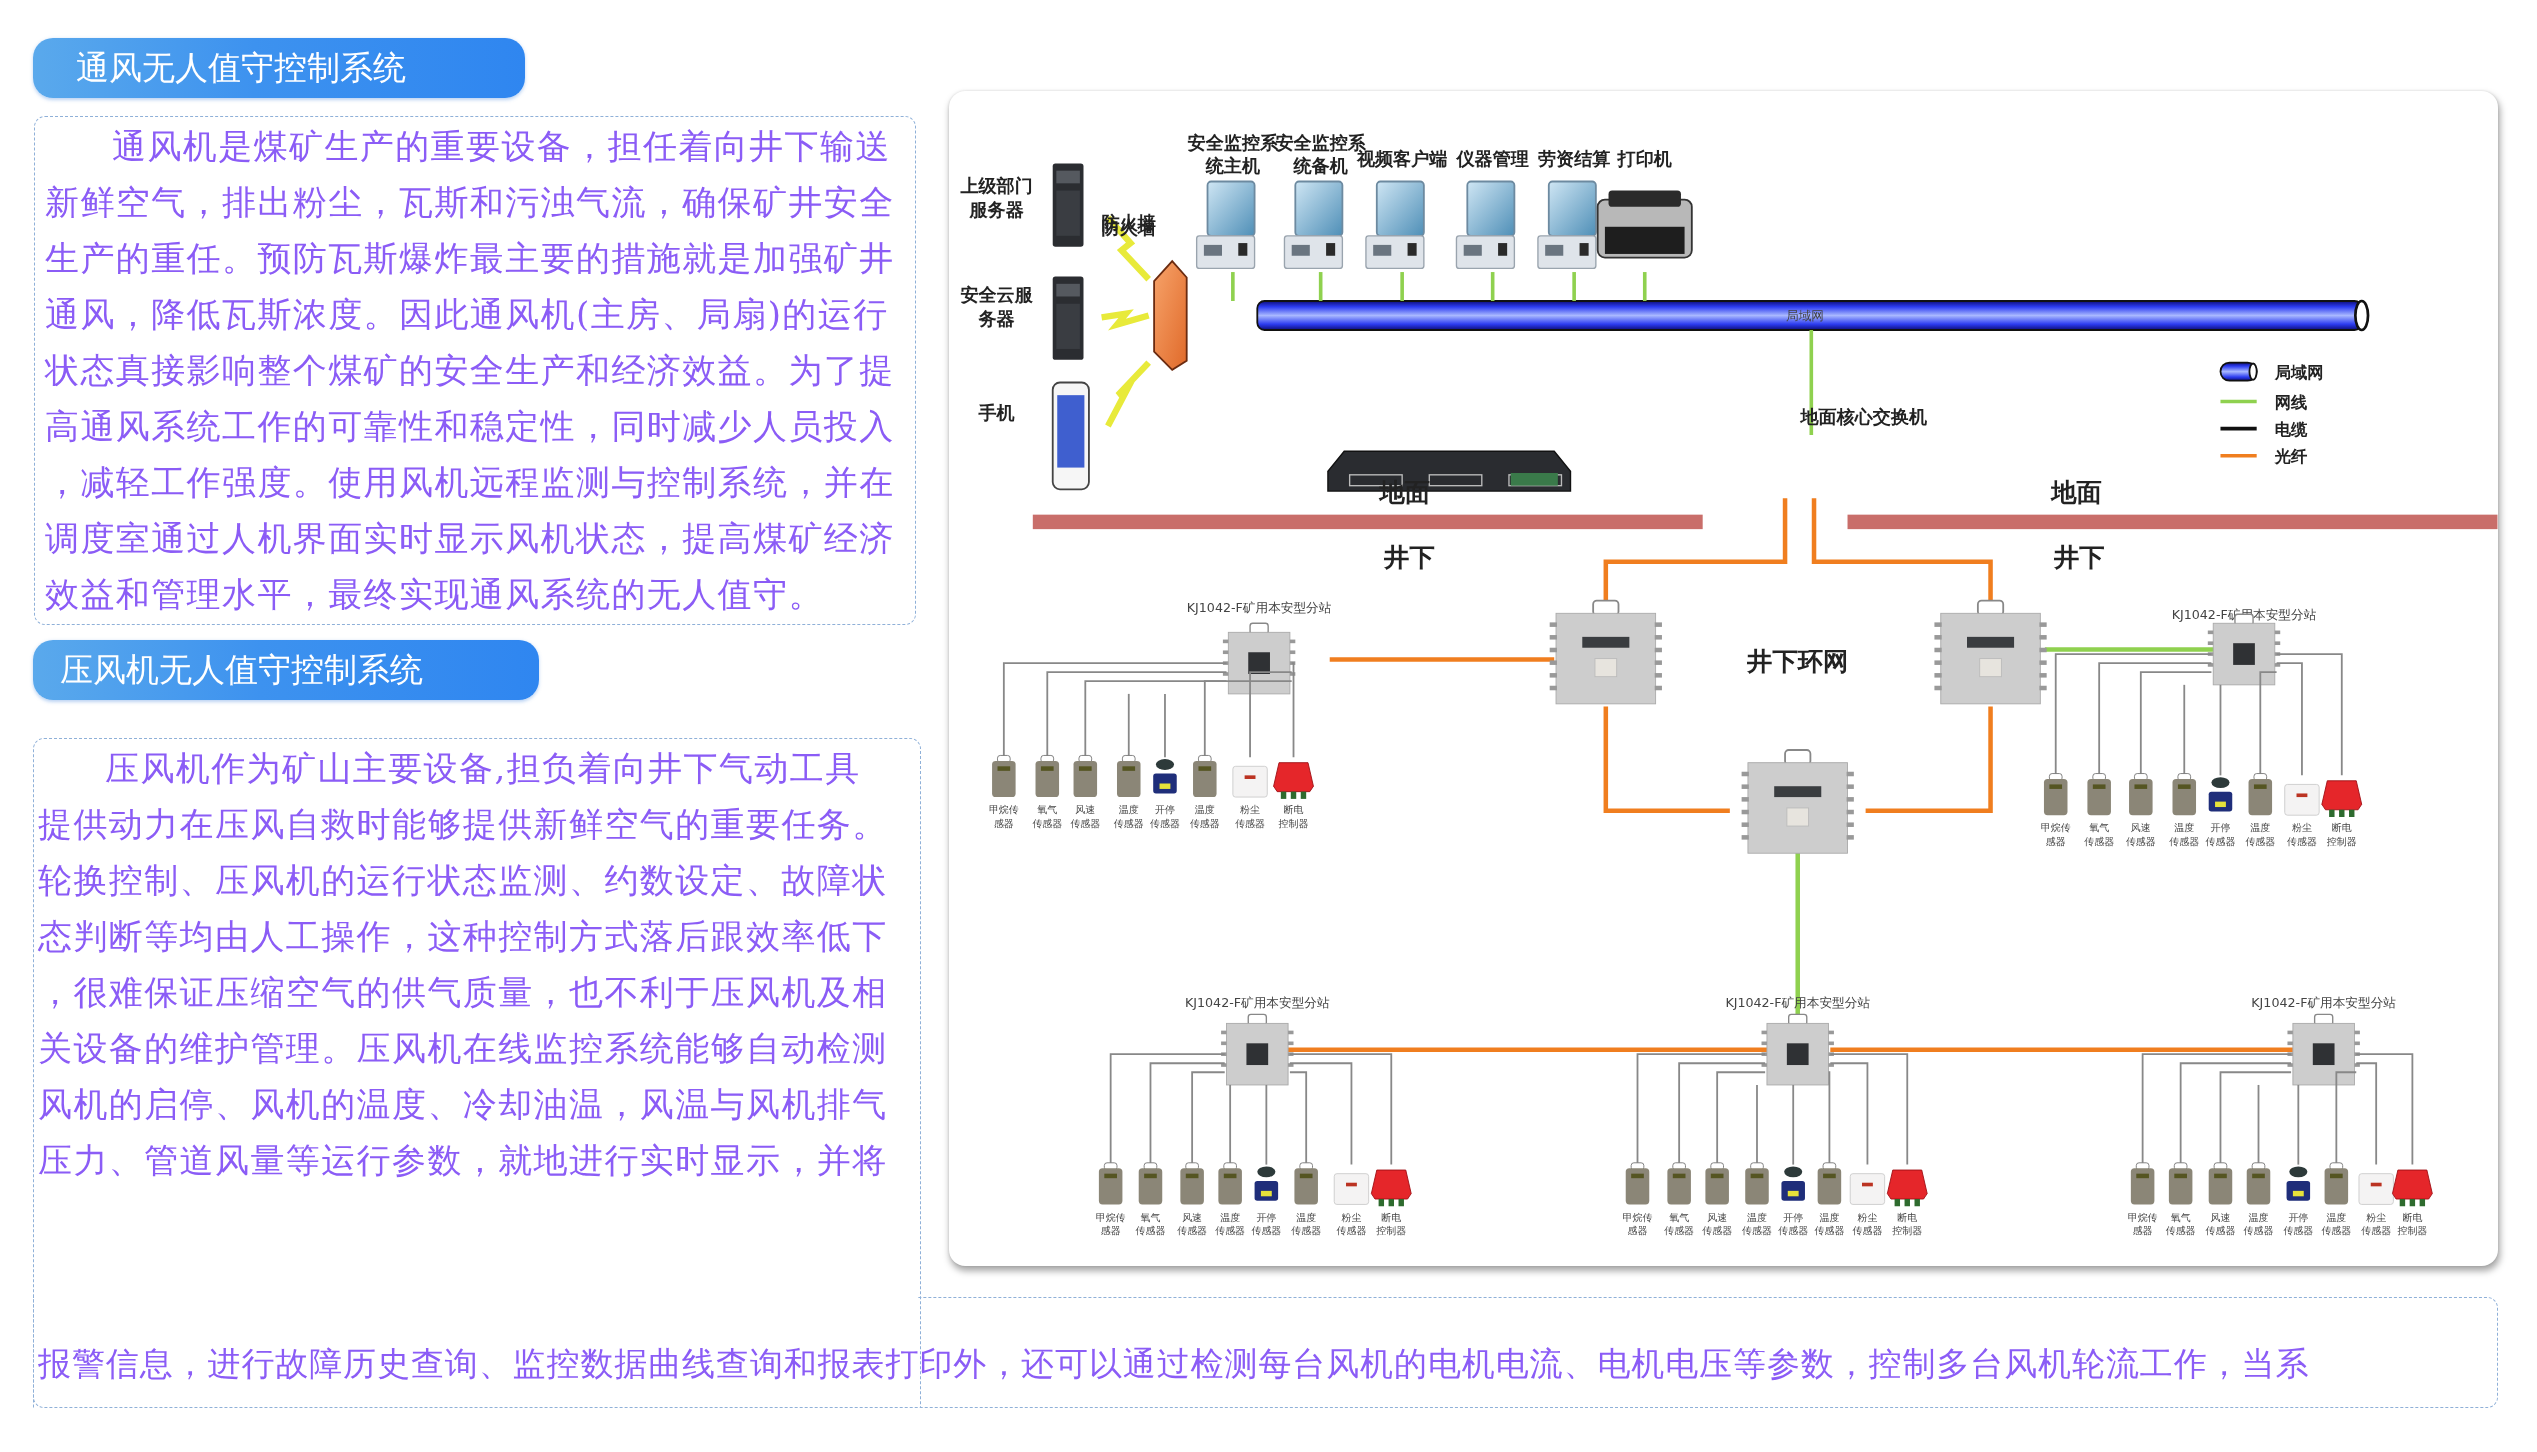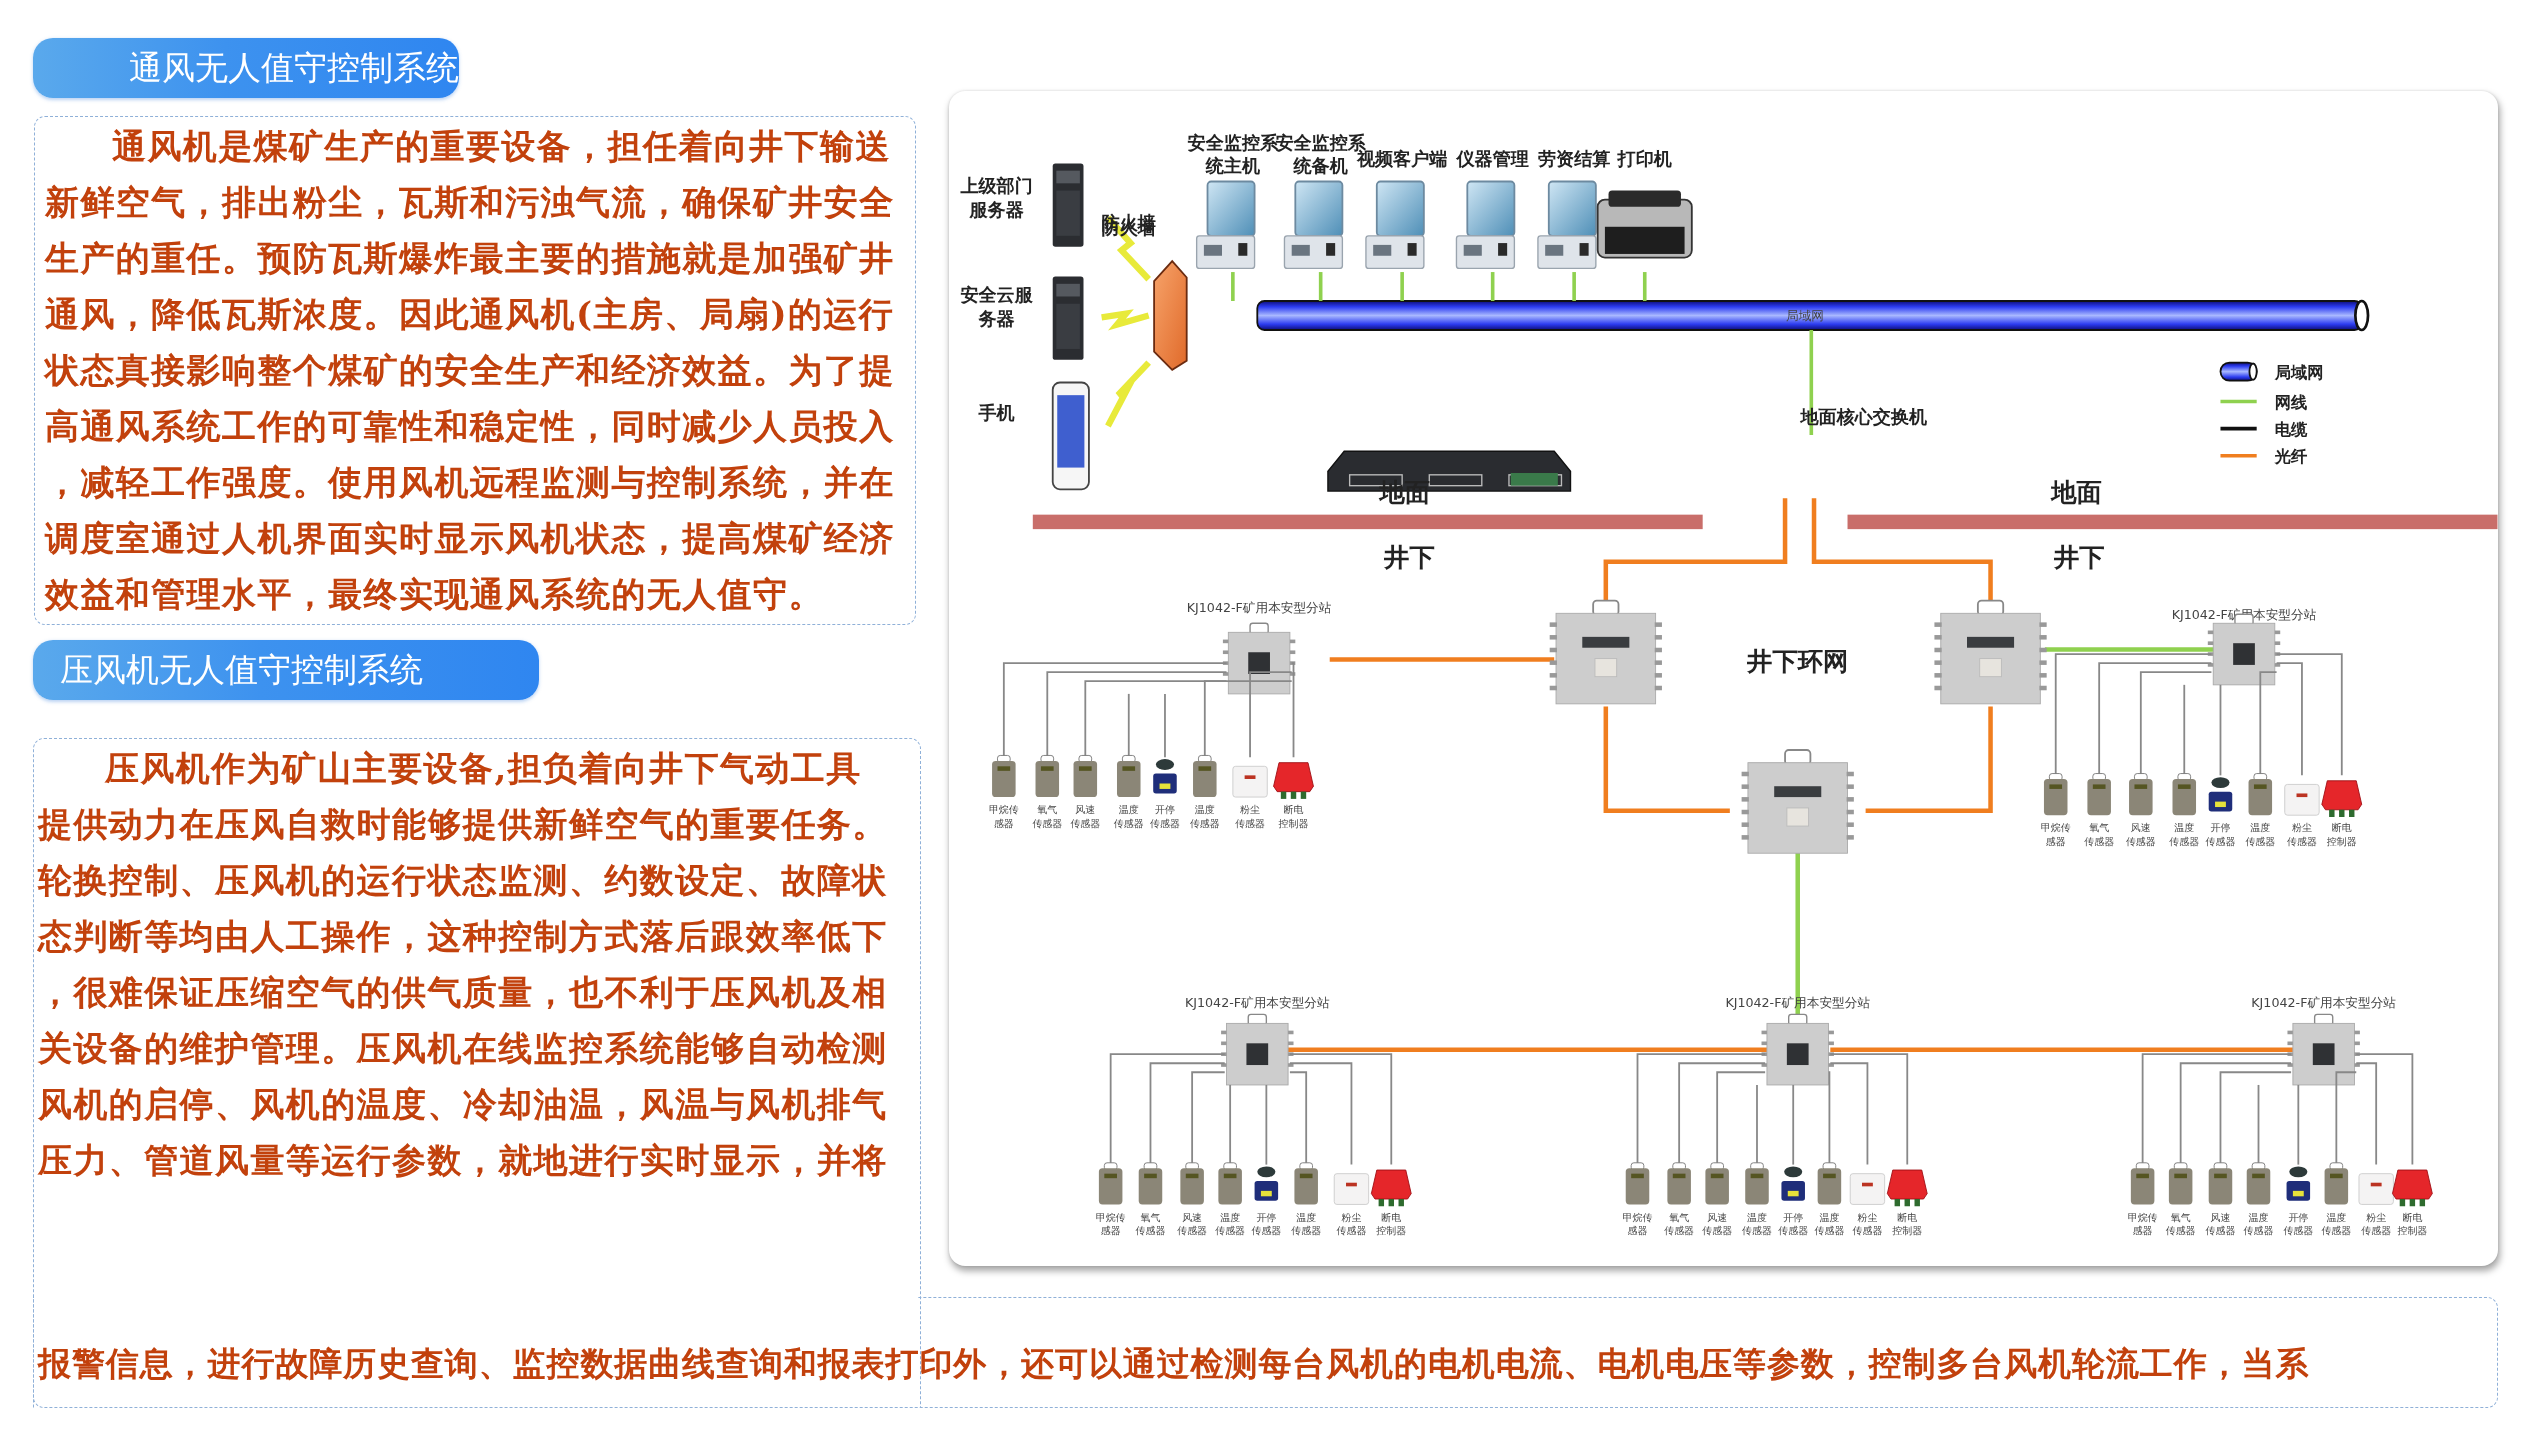--- a/index.html
+++ b/index.html
@@ -3,25 +3,25 @@
 <meta charset="utf-8">
 <style>
   html, body { margin:0; padding:0; background:#ffffff; }
   body { width:2538px; height:1453px; position:relative; overflow:hidden;
          font-family:"DejaVu Serif","Liberation Serif",serif; color:#555; }
   .pill { position:absolute; height:60px; border-radius:20px;
           background:linear-gradient(90deg,#5aa9ec 0%,#3d92ef 45%,#2f86f0 100%);
           color:#fff; font-family:"DejaVu Sans","Liberation Sans",sans-serif;
           font-size:33px; line-height:60px; box-shadow:0 1.8px 3.6px rgba(60,130,220,.35); }
   .pill span { display:block; }
-  #pill1 { left:33px; top:38px; width:426px; padding-left:43px; box-sizing:border-box;text-align:right; }
+  #pill1 { left:33px; top:38px; width:492px; padding-left:43px; box-sizing:border-box; }
   #pill2 { left:33px; top:640px; width:506px; padding-left:27px; box-sizing:border-box; }
   .dbox { position:absolute; border:1.8px dashed #8fb0d8; border-radius:11px; box-sizing:border-box; }
   #box1 { left:34px; top:116px; width:882px; height:509px; }
-  .para { position:absolute; font-size:34px; line-height:56px; letter-spacing:1.4px; color:#c2410c; text-align:justify;font-weight:bold; }
+  .para { position:absolute; font-size:34px; line-height:56px; letter-spacing:1.4px; color:#8b5cf6; text-align:justify; }
   #para1 { left:45px; top:118px; width:869px; }
   #para2 { left:38px; top:740px; width:869px; }
   .line { display:block; white-space:nowrap; }
   
   #box2a { left:33px; top:738px; width:888px; height:670px; border-bottom:none; border-bottom-left-radius:0; border-bottom-right-radius:0; }
   #box2b { left:33px; top:1297px; width:2465px; height:111px; border-top-left-radius:0; }
   #box2mask { position:absolute; left:34px; top:1291px; width:883px; height:11px; background:#fff; }
   #para3 { left:38px; top:1336px; width:2454px; font-size:33px; line-height:56px; letter-spacing:0.9px; }
   
   #diagram { position:absolute; left:949px; top:91px; width:1549px; height:1175px;

